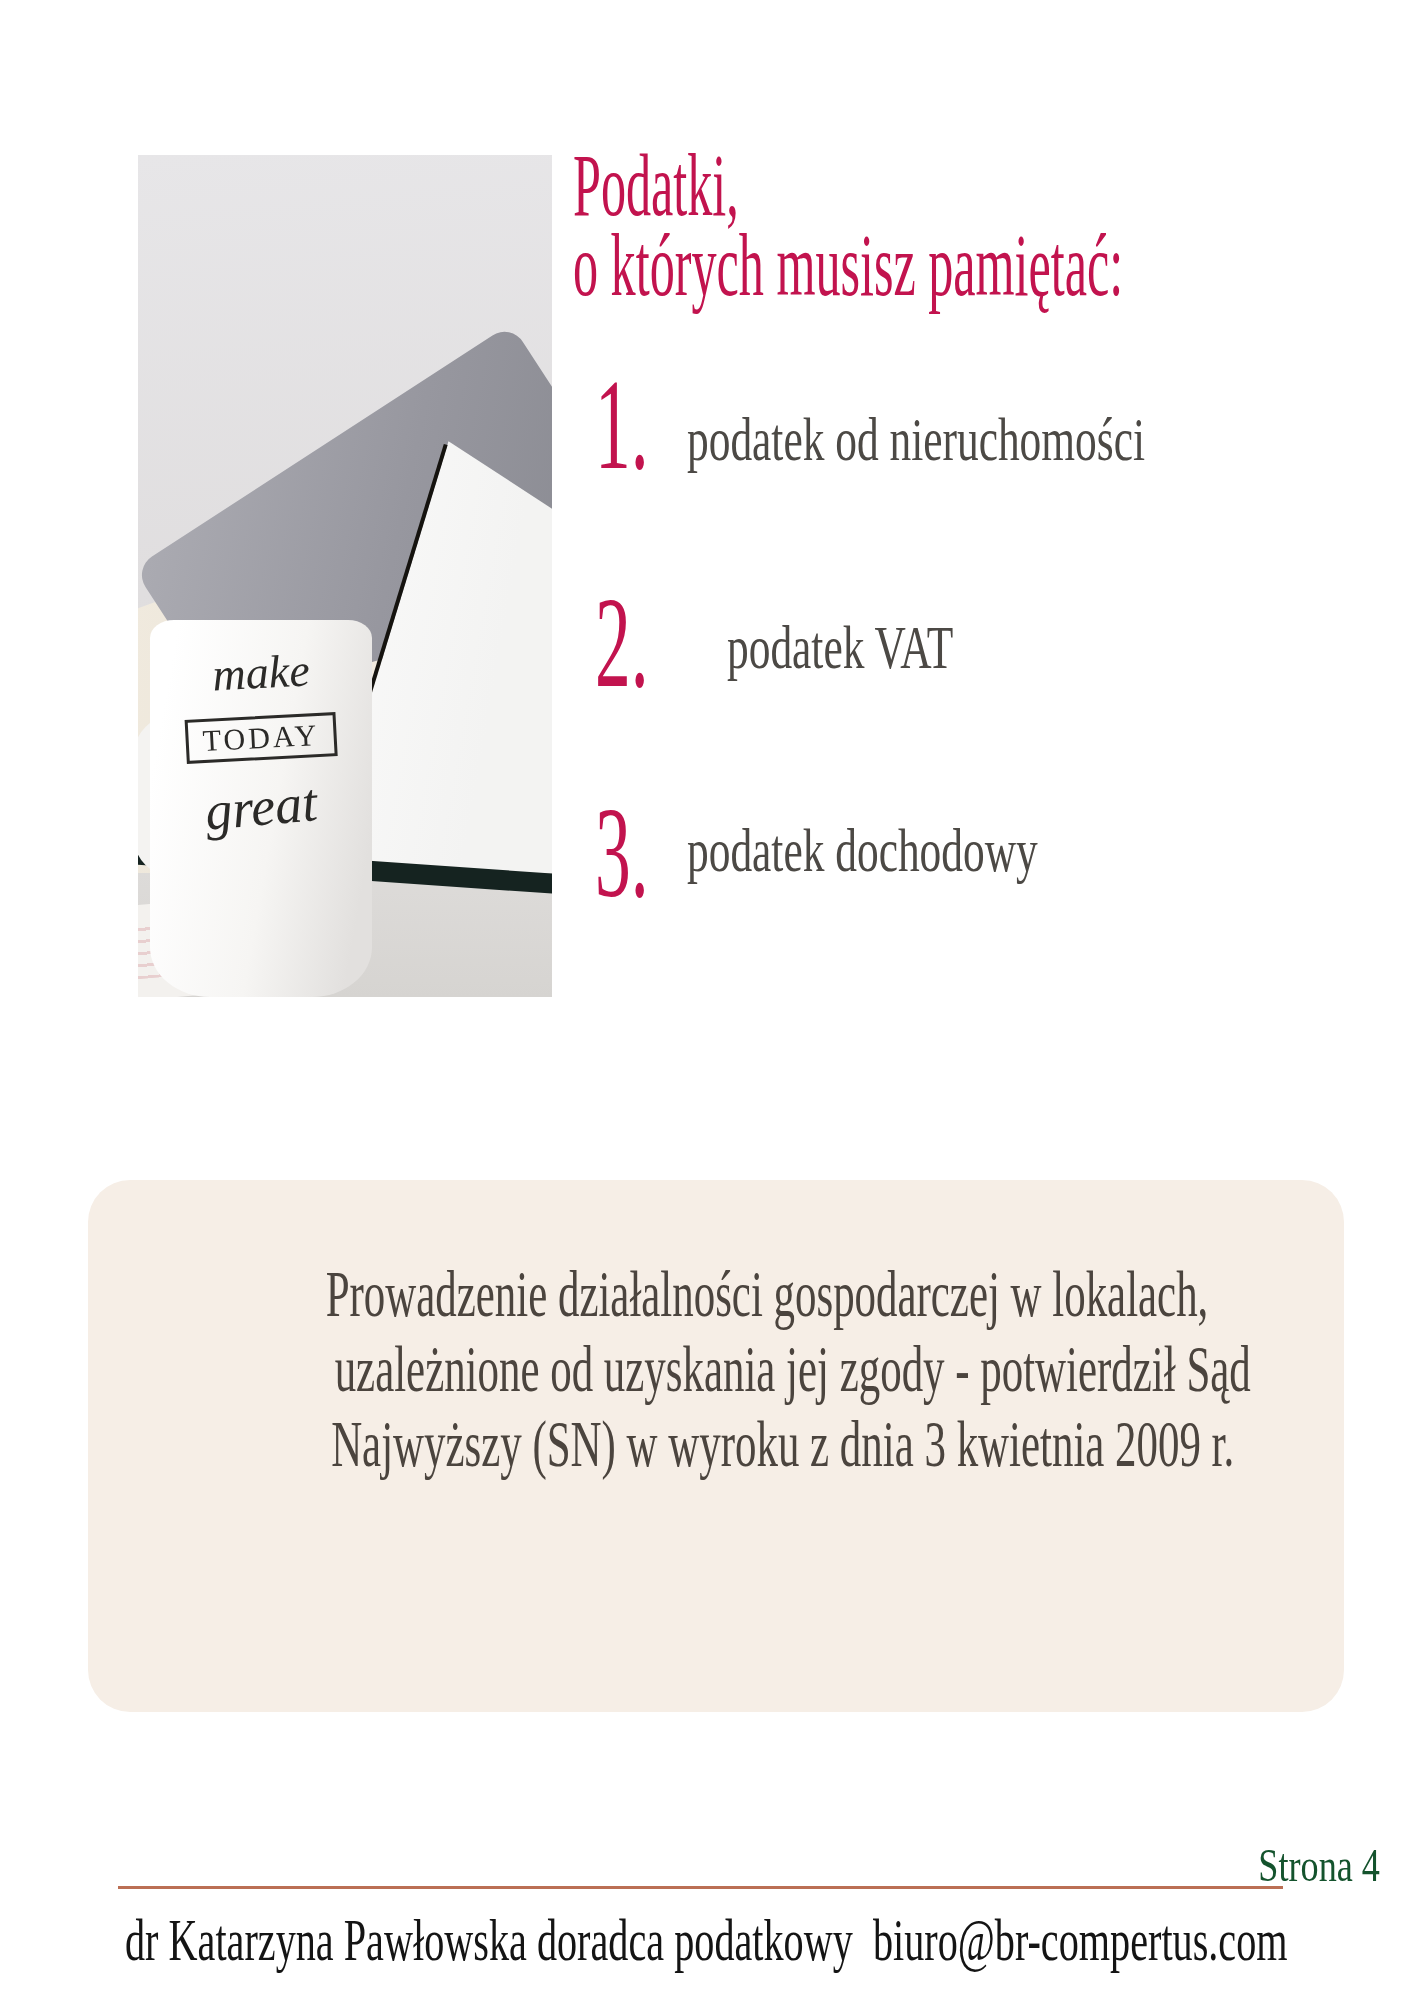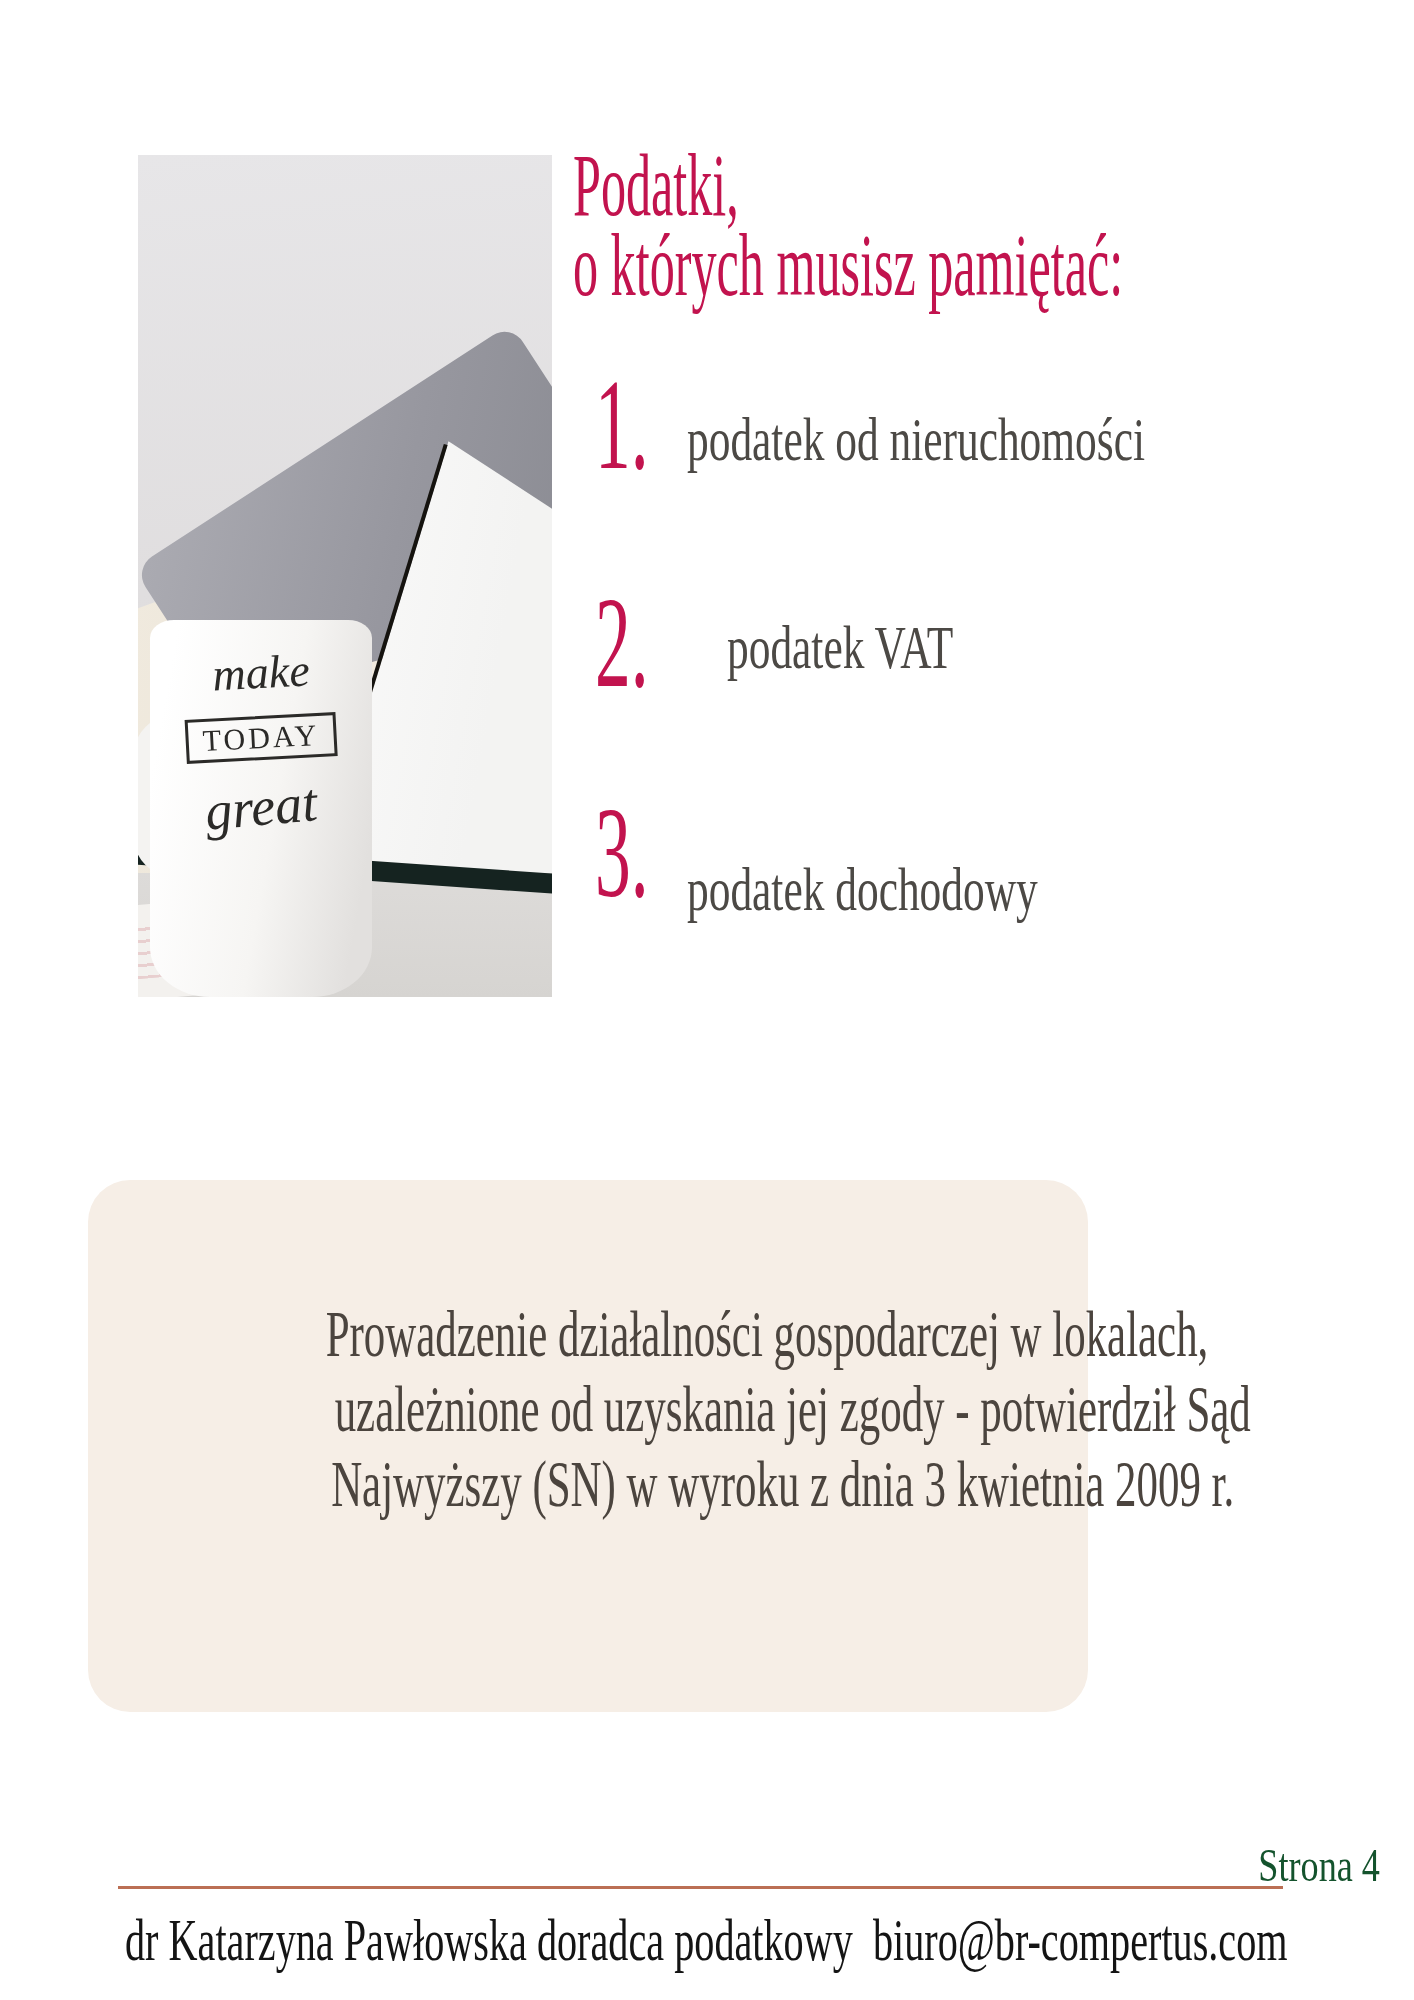--- a/index.html
+++ b/index.html
@@ -14,26 +14,26 @@
   .heading{left:573px;top:146px;color:#C2134E;font-size:88px;line-height:80px;white-space:nowrap;}
   .heading .cond{transform:scaleX(.57);}
 
   
   .num{color:#C2134E;font-size:130px;line-height:1;left:595px;white-space:nowrap;}
   .num .cond{transform:scaleX(.55);}
   .lbl{color:#4C4945;font-size:62px;line-height:1;left:687px;white-space:nowrap;}
   .lbl .cond{transform:scaleX(.70);}
   #num-1{top:359px;} #lbl-1{top:408px;}
   #num-2{top:577px;} #lbl-2{top:616px;margin-left:40px;}
-  #num-3{top:787px;} #lbl-3{top:858px;}
+  #num-3{top:787px;} #lbl-3{top:819px;}
 
   
   .quote-box{
-    left:88px;top:1180px;width:1000px;height:532px;background:#F6EEE6;
-    border-radius:42px;padding-top:116px;box-sizing:border-box;
+    left:88px;top:1180px;width:1256px;height:532px;background:#F6EEE6;
+    border-radius:42px;padding-top:76px;box-sizing:border-box;
   }
   .quote-line{height:75px;line-height:75px;font-size:66px;color:#4B443E;text-align:center;white-space:nowrap;}
   .quote-line .cond{transform:scaleX(.65);transform-origin:center center;}
 
   
   .page-number{right:34px;top:1838px;font-size:47px;color:#14532d;white-space:nowrap;}
   .page-number .cond{transform:scaleX(.77);transform-origin:right center;}
   .footer-rule{left:118px;top:1886px;width:1165px;height:3px;background:#BB6F54;}
   .footer-contact{left:125px;top:1908px;font-size:60px;line-height:64px;color:#141414;white-space:pre;}
   .footer-contact .cond{transform:scaleX(.67);white-space:pre;}

